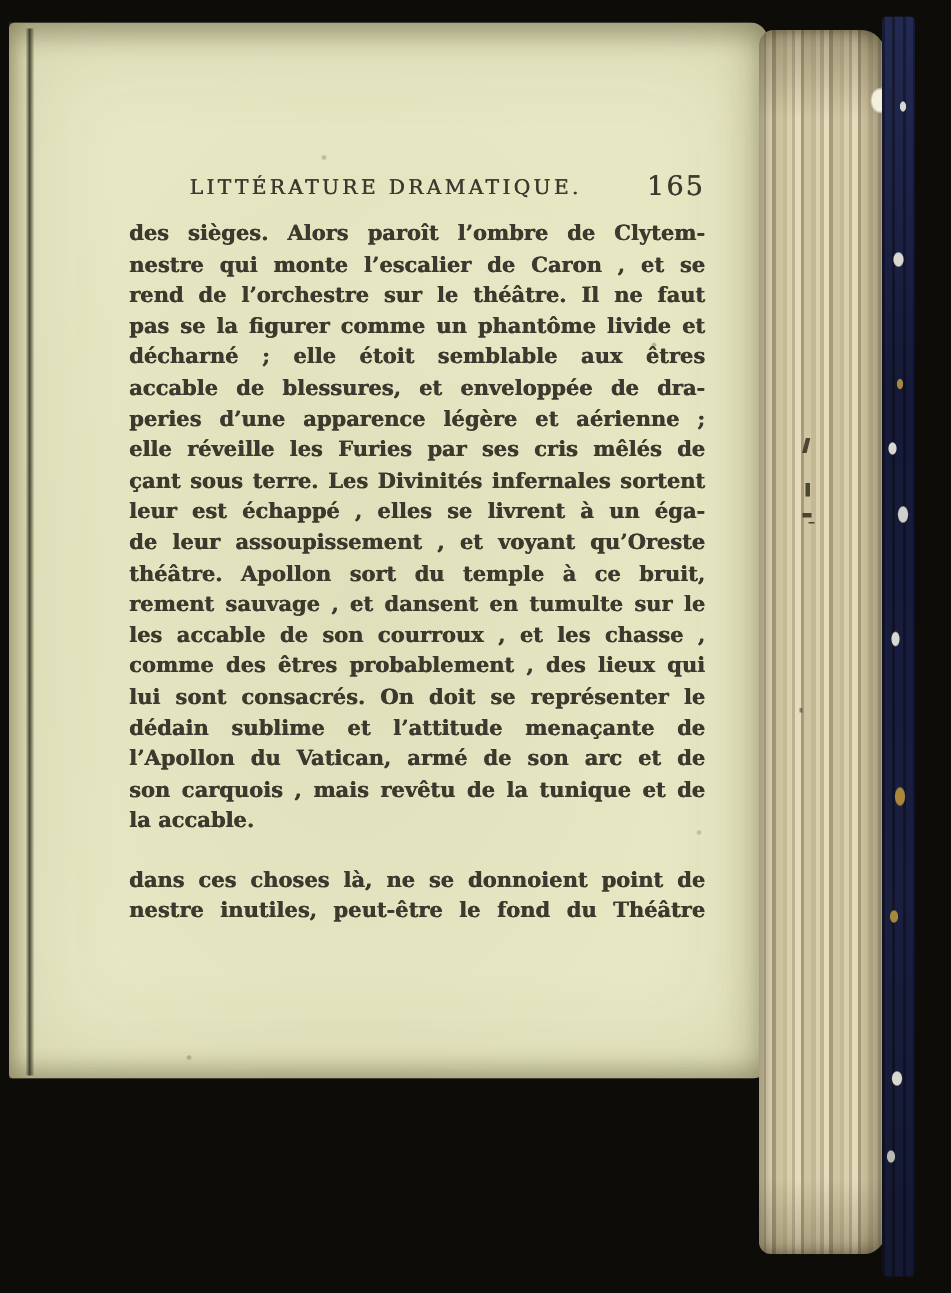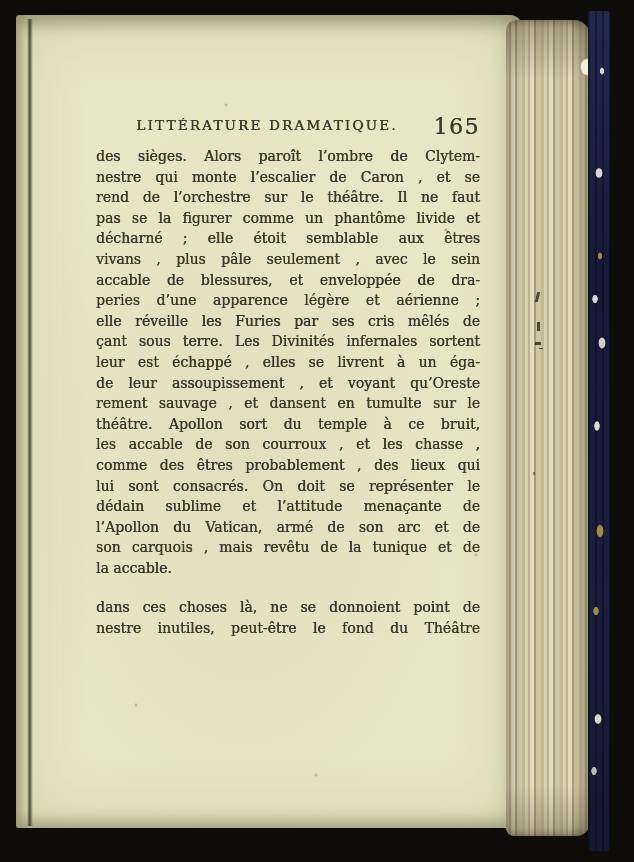--- a/index.html
+++ b/index.html
@@ -16,21 +16,21 @@
   body{
     width:634px;height:862px;
     background:var(--backdrop);
     position:relative;overflow:hidden;
     font-family:"DejaVu Serif","Liberation Serif",serif;
   }
   .scene{position:absolute;inset:0;}
 
   
   .page{
-    position:absolute;left:16px;top:15px;width:506px;height:813px;
+    position:absolute;left:6px;top:15px;width:506px;height:704px;
     background-color:var(--page-bg);
     background-image:
       radial-gradient(ellipse 200px 140px at 58% 28%, rgba(255,255,240,.10), transparent 70%),
       radial-gradient(ellipse 320px 520px at 45% 55%, rgba(120,110,60,.06), transparent 75%),
       radial-gradient(circle 2px at 430px 215px, rgba(90,80,50,.35) 0 1px, transparent 2px),
       radial-gradient(circle 2px at 120px 690px, rgba(90,80,50,.3) 0 1px, transparent 2px),
       radial-gradient(circle 1.5px at 300px 760px, rgba(90,80,50,.3) 0 1px, transparent 2px),
       radial-gradient(circle 1.5px at 210px 90px, rgba(90,80,50,.28) 0 1px, transparent 2px),
       radial-gradient(circle 2px at 460px 540px, rgba(90,80,50,.25) 0 1px, transparent 2px);
     border-radius:4px 12px 10px 3px;
@@ -59,27 +59,28 @@
   }
   .header{
     position:relative;height:20px;
     padding-right:42px;
     text-align:center;
     font-size:13.5px;letter-spacing:2.2px;
     white-space:nowrap;
   }
   .page-number{
     position:absolute;right:0;top:-3px;
-    font-size:22px;letter-spacing:1.5px;
+    font-size:18px;letter-spacing:1.5px;
   }
   .body-text{margin-top:9px;font-size:14px;line-height:20.6px;}
   .para + .para{margin-top:19px;}
   .line{
     text-align:justify;
     text-align-last:justify;
+    font-weight:bold;
   }
   .line.flush{text-align-last:left;}
   .line.indent{padding-left:22px;}
 
   
   .fore-edge{
     position:absolute;left:506px;top:20px;width:84px;height:816px;
     background-image:
       linear-gradient(180deg, rgba(60,50,25,.30), rgba(60,50,25,0) 60px),
       linear-gradient(0deg, rgba(60,50,25,.28), rgba(60,50,25,0) 50px),
@@ -135,29 +136,28 @@
         <span class="page-number">165</span>
       </div>
 
       <div class="body-text">
         <div class="para">
           <div class="line">des sièges. Alors paroît l’ombre de Clytem-</div>
           <div class="line">nestre qui monte l’escalier de Caron , et se</div>
           <div class="line">rend de l’orchestre sur le théâtre. Il ne faut</div>
           <div class="line">pas se la figurer comme un phantôme livide et</div>
           <div class="line">décharné ; elle étoit semblable aux êtres</div>
-          <div class="line">vivans , plus pâle seulement , avec le sein</div>
           <div class="line">accable de blessures, et enveloppée de dra-</div>
           <div class="line">peries d’une apparence légère et aérienne ;</div>
           <div class="line">elle réveille les Furies par ses cris mêlés de</div>
           <div class="line">çant sous terre. Les Divinités infernales sortent</div>
           <div class="line">leur est échappé , elles se livrent à un éga-</div>
           <div class="line">de leur assoupissement , et voyant qu’Oreste</div>
+          <div class="line">théâtre. Apollon sort du temple à ce bruit,</div>
           <div class="line">rement sauvage , et dansent en tumulte sur le</div>
-          <div class="line">théâtre. Apollon sort du temple à ce bruit,</div>
           <div class="line">les accable de son courroux , et les chasse ,</div>
           <div class="line">comme des êtres probablement , des lieux qui</div>
           <div class="line">lui sont consacrés. On doit se représenter le</div>
           <div class="line">dédain sublime et l’attitude menaçante de</div>
           <div class="line">l’Apollon du Vatican, armé de son arc et de</div>
           <div class="line">son carquois , mais revêtu de la tunique et de</div>
           <div class="line flush">la accable.</div>
         </div>
 
         <div class="para">

